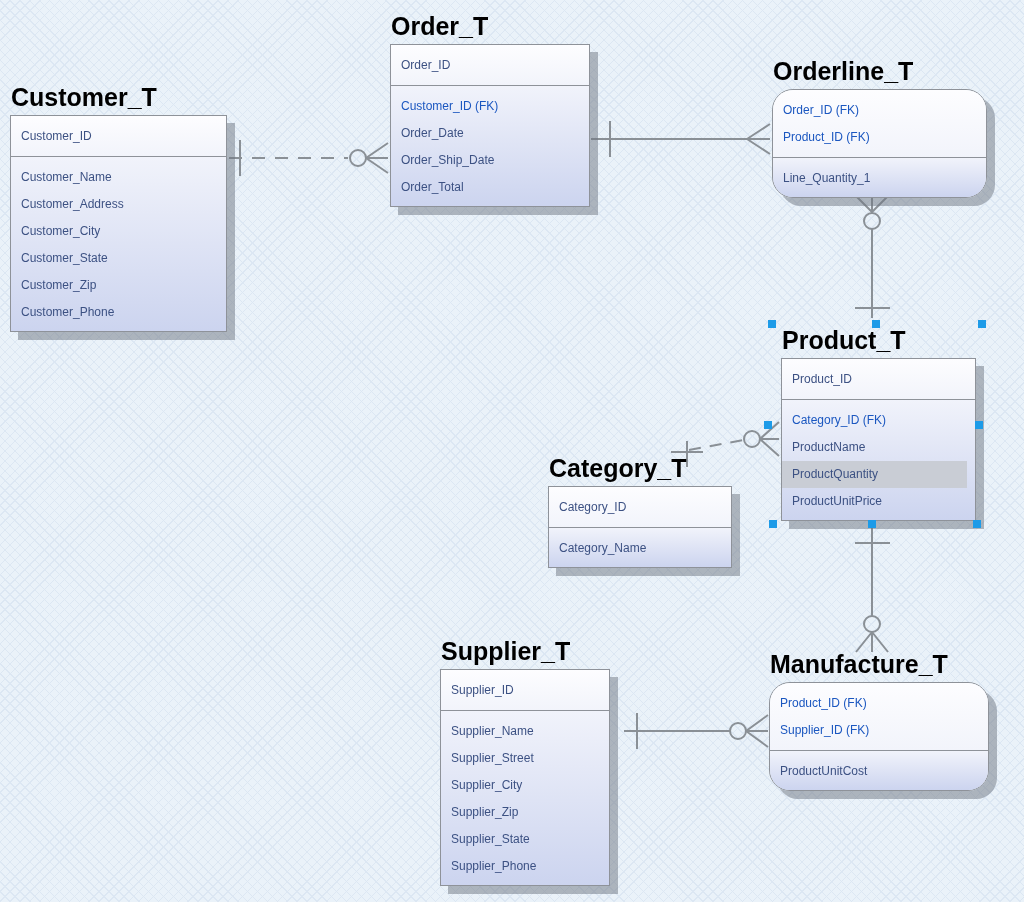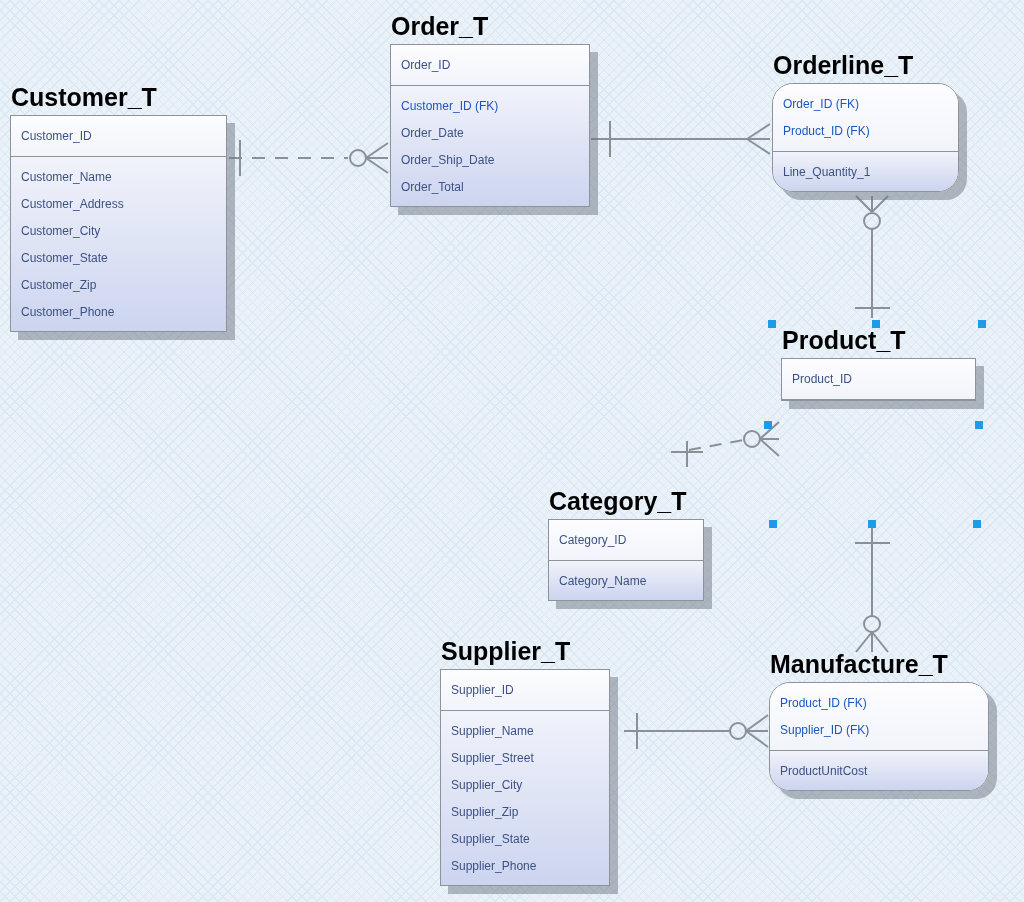--- a/index.html
+++ b/index.html
@@ -122,43 +122,49 @@
       </div>
       <div class="body-section">
         <div class="attr fk">Customer_ID (FK)</div>
         <div class="attr">Order_Date</div>
         <div class="attr">Order_Ship_Date</div>
         <div class="attr">Order_Total</div>
       </div>
     </div>
   </div>
 
-  <div class="entity rounded" style="left:772px;top:54px;width:187px">
+  <div class="entity rounded" style="left:772px;top:60px;width:215px">
     <div class="entity-title">Orderline_T</div>
     <div class="entity-box">
       <div class="pk-section">
         <div class="attr fk">Order_ID (FK)</div>
         <div class="attr fk">Product_ID (FK)</div>
       </div>
       <div class="body-section">
         <div class="attr">Line_Quantity_1</div>
       </div>
     </div>
   </div>
 
   <div class="entity" style="left:781px;top:329px;width:195px">
     <div class="entity-title">Product_T</div>
     <div class="entity-box">
       <div class="pk-section">
         <div class="attr">Product_ID</div>
       </div>
-    </div>
-  </div>
-
-  <div class="entity" style="left:548px;top:490px;width:156px">
+      <div class="body-section">
+        <div class="attr fk">Category_ID (FK)</div>
+        <div class="attr">ProductName</div>
+        <div class="attr highlighted">ProductQuantity</div>
+        <div class="attr">ProductUnitPrice</div>
+      </div>
+    </div>
+  </div>
+
+  <div class="entity" style="left:548px;top:457px;width:184px">
     <div class="entity-title">Category_T</div>
     <div class="entity-box">
       <div class="pk-section">
         <div class="attr">Category_ID</div>
       </div>
       <div class="body-section">
         <div class="attr">Category_Name</div>
       </div>
     </div>
   </div>

